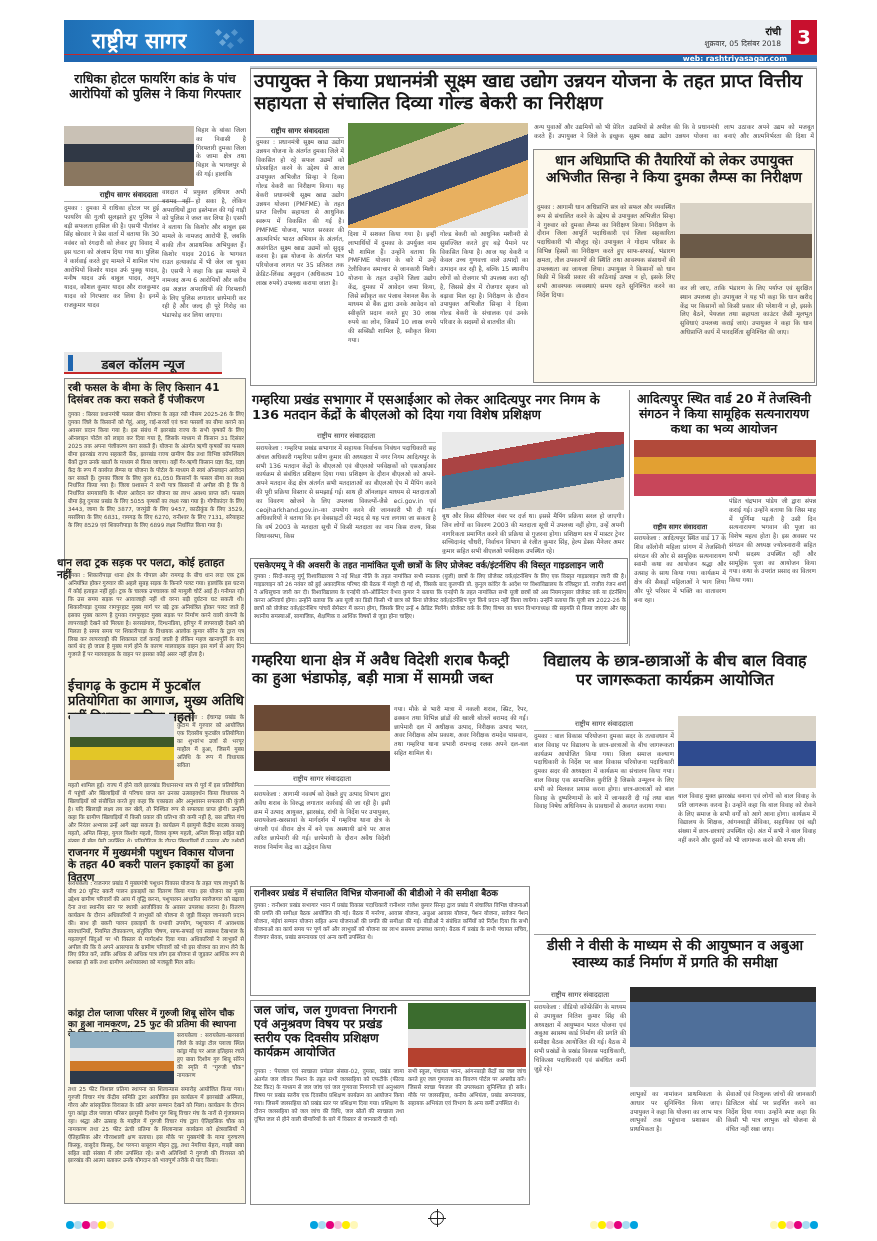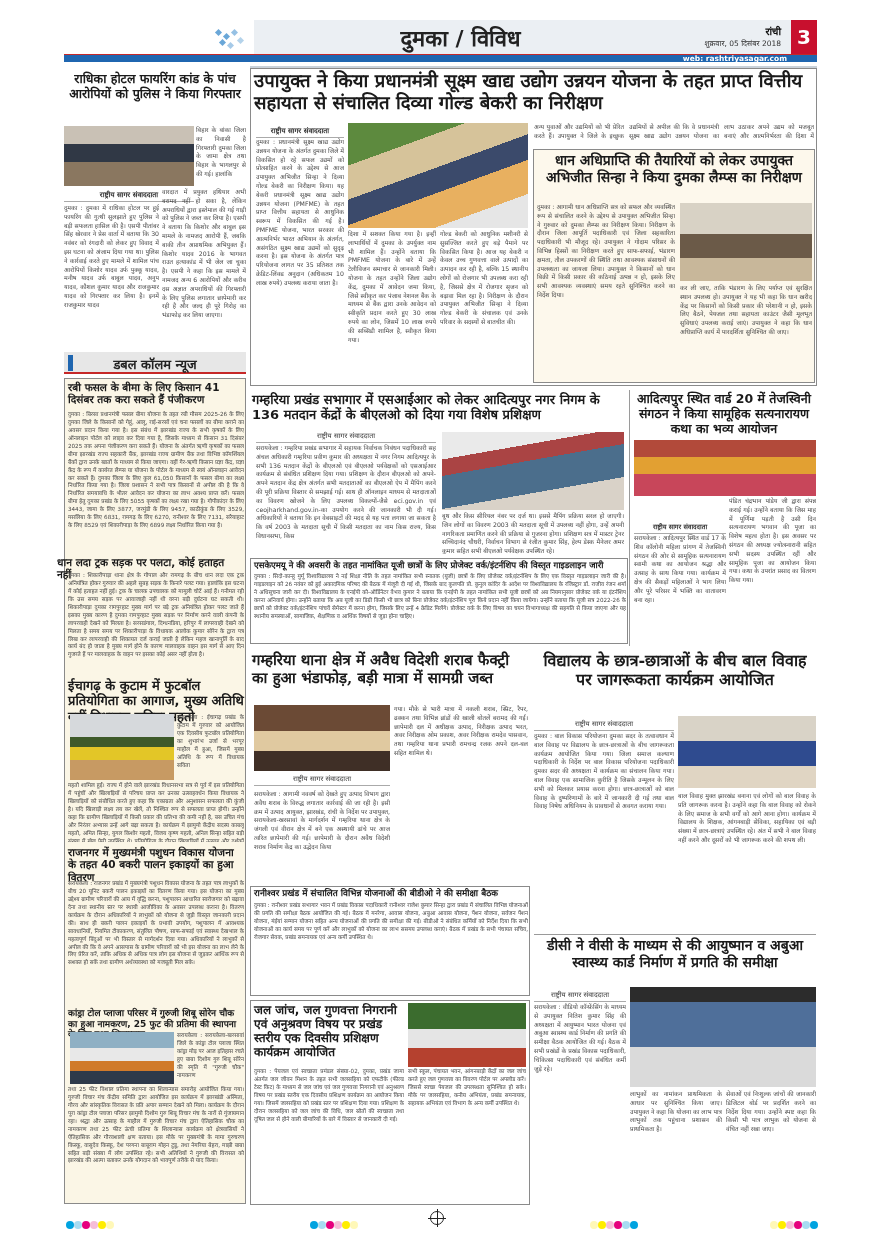--- a/index.html
+++ b/index.html
@@ -40,48 +40,50 @@
   .ph-lamps { background: linear-gradient(180deg, #d8d2c5 0 40%, #6b5a48 40% 70%, #c8b79a 70% 100%); }
   .ph-meeting { background: linear-gradient(170deg, #eaeaea 0 25%, #a44 25% 40%, #4b6e8c 40% 70%, #d9d2c8 70% 100%); }
   .ph-puja { background: linear-gradient(180deg, #b24a3a 0 30%, #e2a032 30% 60%, #c8465a 60% 100%); }
   .ph-football { background: linear-gradient(180deg, #d6d9dc 0 35%, #3e5a2a 35% 50%, #e3c627 50% 70%, #c79a63 70% 100%); }
   .ph-chowk { background: linear-gradient(180deg, #8fb0c4 0 30%, #e8e8e8 30% 55%, #d07a2a 55% 75%, #2e3a4a 75% 100%); }
   .ph-raid { background: linear-gradient(180deg, #6b4a35 0 40%, #e0c9a0 40% 70%, #3f2f26 70% 100%); }
   .ph-school { background: linear-gradient(180deg, #d9d3c7 0 35%, #2f4b8f 35% 70%, #e0d5c3 70% 100%); }
   .ph-water { background: linear-gradient(180deg, #3b6c2e 0 40%, #e5e5e5 40% 70%, #b5412f 70% 100%); }
   .ph-vc { background: linear-gradient(180deg, #2c2c2c 0 15%, #4f6f9a 15% 60%, #dadada 60% 100%); }
 
-  .dc-banner { position: absolute; left: 64px; top: 352px; width: 182px; height: 22px; background: #e7e7e7; border-bottom: 2px solid #c62828; }
+  .dc-banner { position: absolute; left: 64px; top: 352px; width: 158px; height: 22px; background: #e7e7e7; border-bottom: 2px solid #c62828; }
   .dc-banner .bar { position: absolute; left: 4px; top: 3px; width: 5px; height: 16px; background: #1f66b0; }
   .dc-banner .t { position: absolute; left: 0; right: 0; top: 3px; text-align: center; font-weight: bold; font-size: 13px; color: #222; }
 
   .yellow-box { background: #fbf6e6; }
 
   
   .regs { position: absolute; top: 1214px; height: 10px; }
   .regs span { display: inline-block; width: 8px; height: 8px; border-radius: 50%; margin-right: 0px; }
   .crosshair { position: absolute; left: 430px; top: 1211px; width: 14px; height: 14px; border: 1px solid #222; border-radius: 50%; }
   .crosshair:before, .crosshair:after { content: ""; position: absolute; background: #222; }
   .crosshair:before { left: -3px; right: -3px; top: 6px; height: 1px; }
   .crosshair:after { top: -3px; bottom: -3px; left: 6px; width: 1px; }
 </style>
 </head>
 <body>
 
 <div class="masthead">
   <div class="mh-band"></div>
+  <div class="mh-left">
+    <div class="mh-logo">राष्ट्रीय सागर</div>
+  </div>
   <div class="mh-dots">
     <i style="left:4px;top:2px"></i>
       <i style="left:12px;top:6px"></i>
       <i style="left:20px;top:2px;opacity:.7"></i>
     <i style="left:8px;top:12px"></i>
       <i style="left:16px;top:15px;opacity:.6"></i>
       <i style="left:26px;top:10px;opacity:.5"></i>
   </div>
-  <div class="mh-section">दुमका / विविध</div>
   <div class="mh-city">रांची</div>
   <div class="mh-date">शुक्रवार, 05 दिसंबर 2018</div>
   <div class="mh-page">3</div>
   <div class="mh-stripe"></div>
   <div class="mh-web">web: rashtriyasagar.com</div>
 </div>
 <div class="mh-rule"></div>
 
 <div class="abs hl" style="left:64px;top:72px;width:182px;font-size:12.5px;text-align:center;">राधिका होटल फायरिंग कांड के पांच आरोपियों को पुलिस ने किया गिरफ्तार</div>
 <div class="photo ph-police" style="left:64px;top:126px;width:130px;height:60px;"></div>

